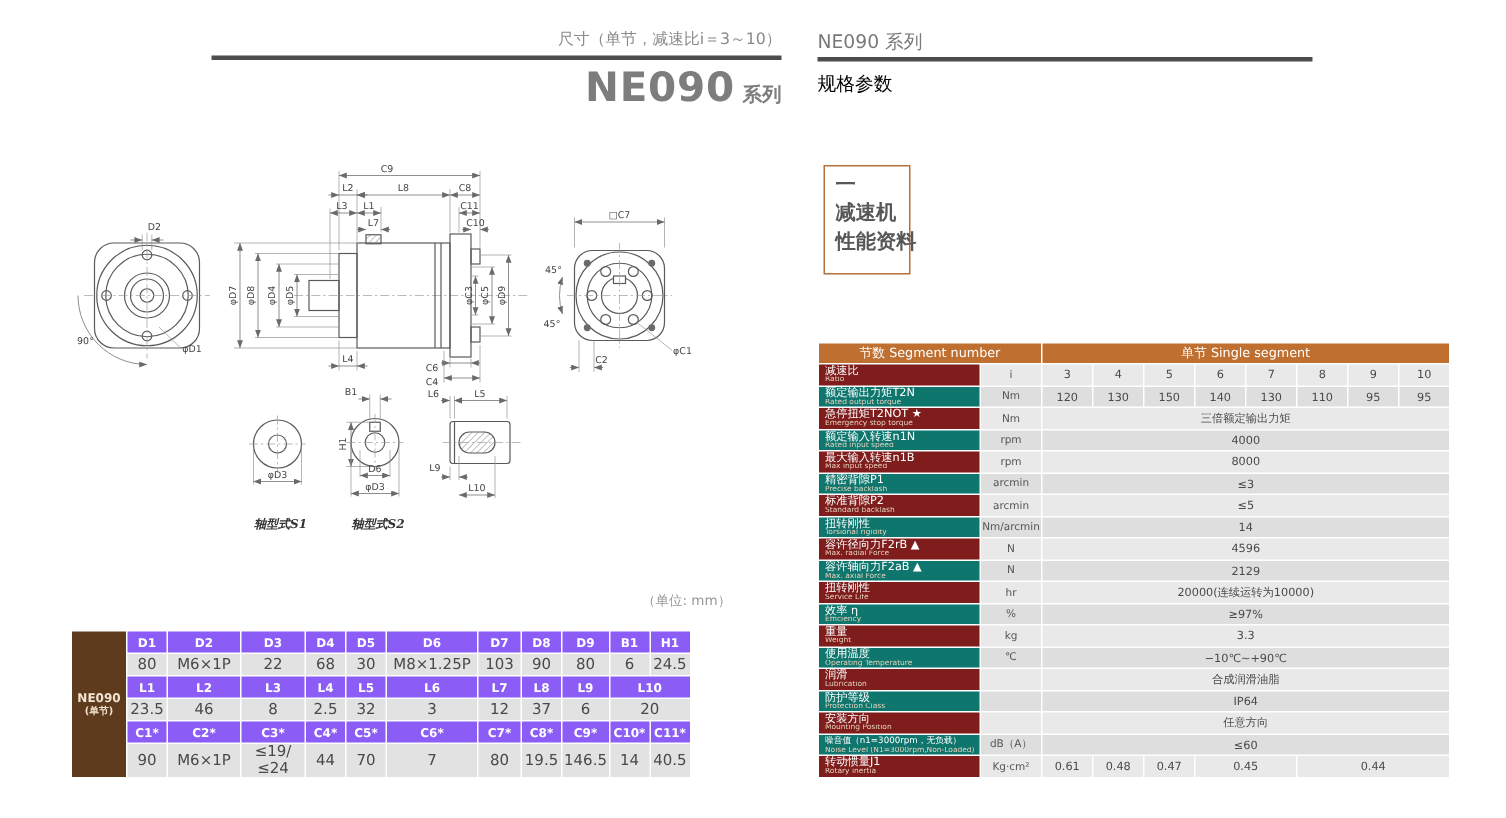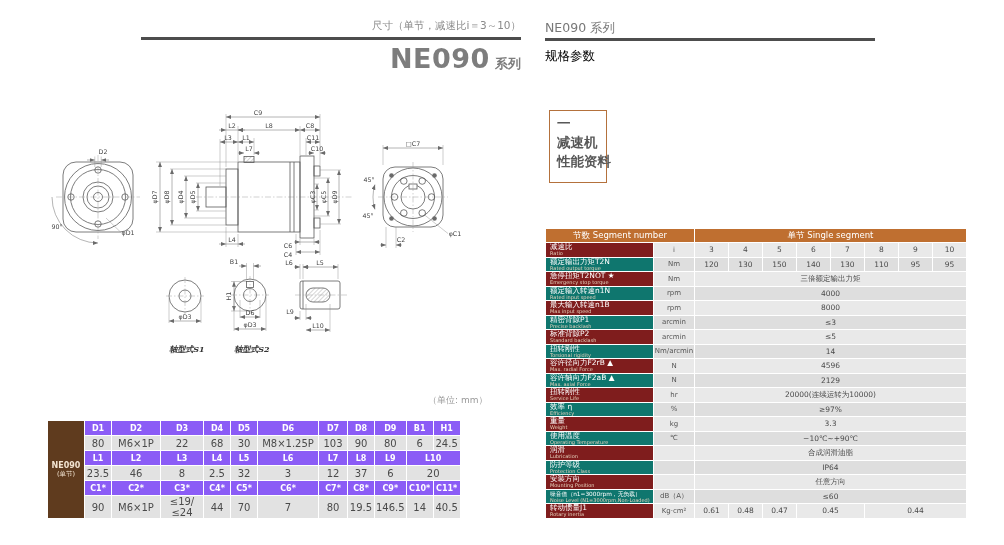--- a/index.html
+++ b/index.html
@@ -321,21 +321,21 @@
       <col style="width:28px">
     <col style="width:26px">
       <col style="width:26px">
       <col style="width:26px">
       <col style="width:26px">
   </colgroup>
   <tbody id="ltable-body">
       <tr>
         <td class="grp" rowspan="6">
           <div>NE090</div>
-          <div style="font-size: 6.5px; font-weight: normal;">(单节)</div>
+          <div style="font-size: 6.5px; font-weight: bold;">(单节)</div>
         </td>
         <td class="hd">D1</td>
         <td class="hd">D2</td>
         <td class="hd">D3</td>
         <td class="hd">D4</td>
         <td class="hd">D5</td>
         <td class="hd">D6</td>
         <td class="hd">D7</td>
         <td class="hd">D8</td>
         <td class="hd">D9</td>

